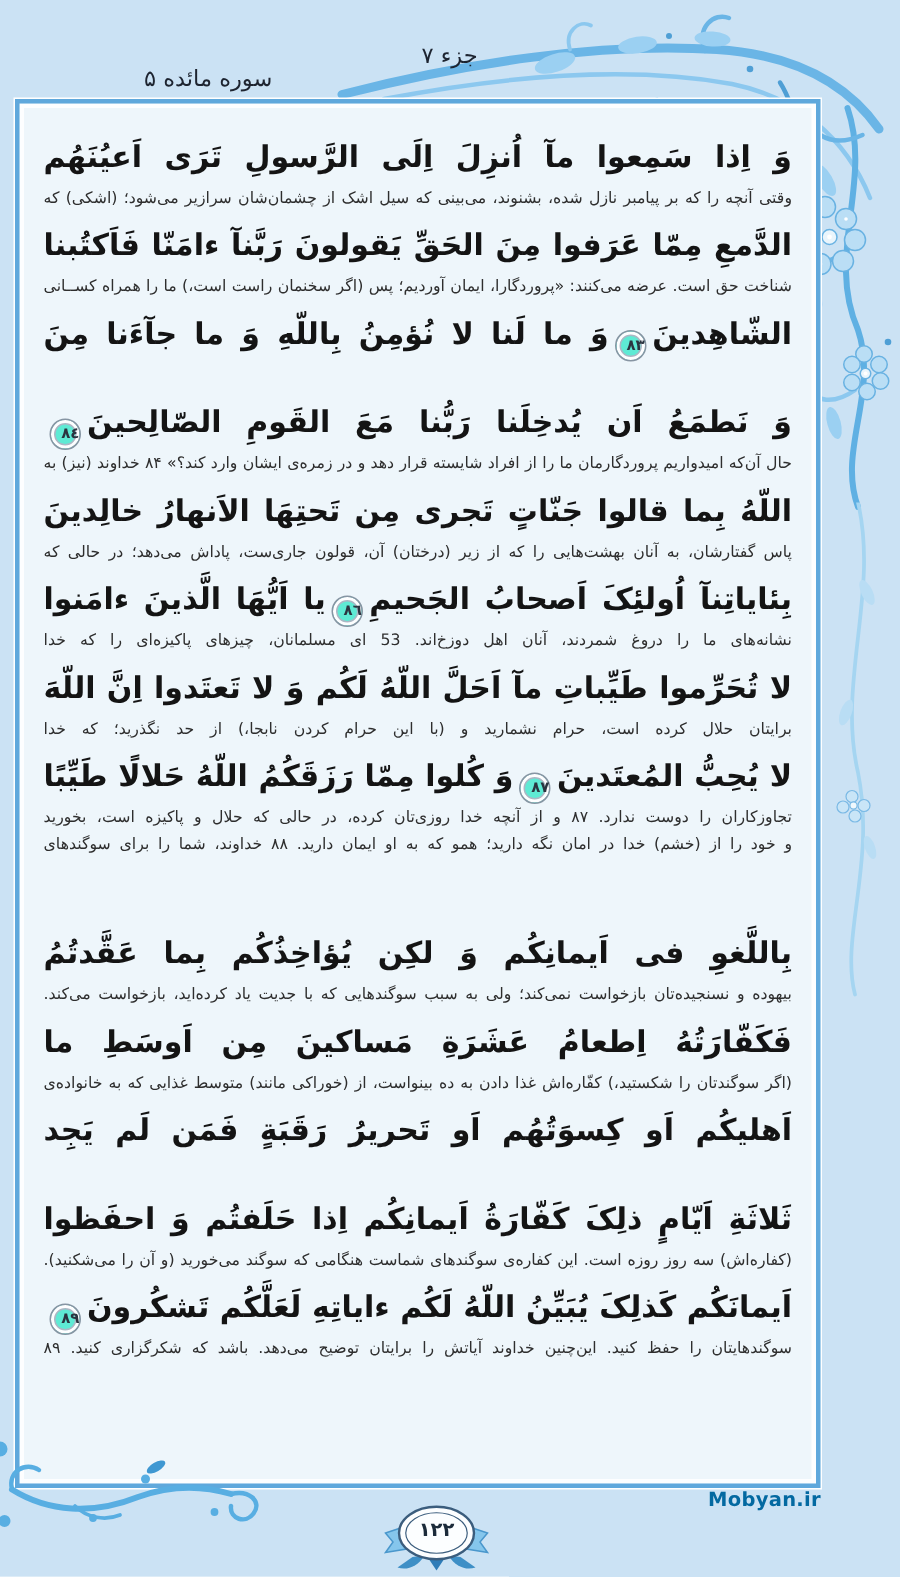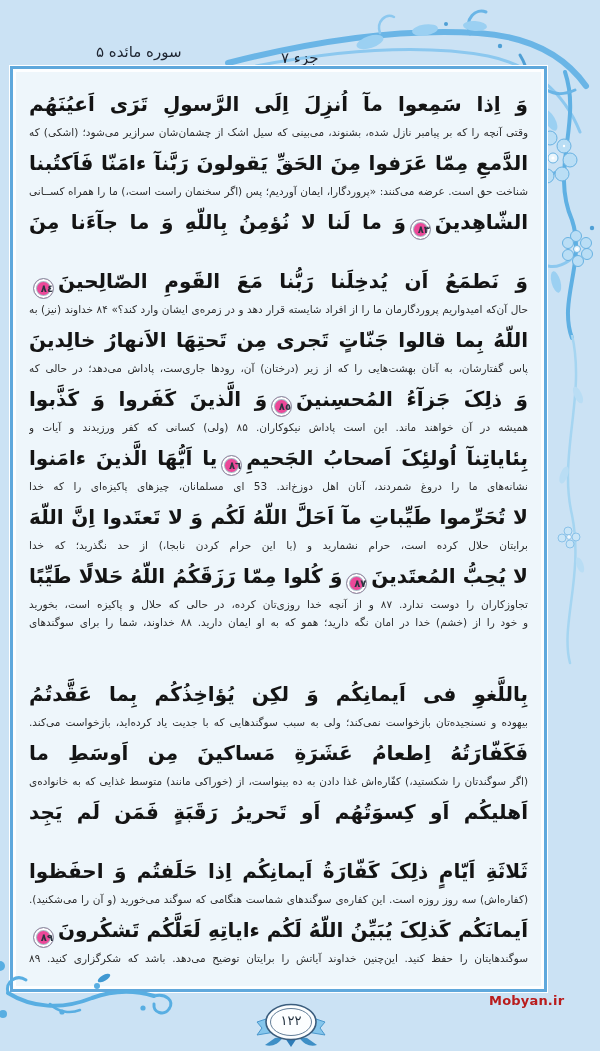--- a/index.html
+++ b/index.html
@@ -4,21 +4,21 @@
 <style>
   * { margin:0; padding:0; box-sizing:border-box; }
   html,body { width:600px; height:1051px; }
   body {
     position:relative; overflow:hidden;
     background:#cbe2f4;
     font-family:"DejaVu Sans", sans-serif;
   }
   
   .hdr { position:absolute; font-size:15px; color:#1d2430; direction:rtl; white-space:nowrap; }
-  .hdr-juz   { left:281px; top:28px;margin-top:21px; }
+  .hdr-juz   { left:281px; top:28px; }
   .hdr-surah { left:96px;  top:43px;text-align:center; }
 
   
   .frame {
     position:absolute; left:10px; top:66px; width:537px; height:926px;
     background:#eef6fb;
     border:3px solid #5fa8dc;
     box-shadow: 0 0 0 1px #ffffff, inset 0 0 0 3px #fdfeff;
   }
   .textcol {
@@ -35,41 +35,41 @@
   .fa {
     height:17px; line-height:15px; margin-top:1px; overflow:hidden;
     font-size:10.5px; color:#2e2e2e;
     text-align:justify; text-align-last:justify;
     direction:rtl;
   }
   .ayah {
     display:inline-block; width:21px; height:21px; line-height:19px;
     text-align:center; vertical-align:-4px; margin:0 4px;
     border:1px solid #8795a3; border-radius:50%;
-    background:#ec4899;
+    background:#5eead4;
     box-shadow: inset 0 0 0 2px #fdfeff, inset 0 0 0 3px #aab8c5;
     font-size:10px; font-weight:700; color:#2b3440;
   }
   .ayah:empty { display:none; }
 
   
   .orn { position:absolute; pointer-events:none; }
   .orn-tr  { right:0; top:0; width:380px; height:340px; }
   .orn-rv  { right:0; top:335px; width:60px; height:330px; }
   .orn-bl  { left:0; top:948px; width:195px; height:78px; }
 
   
   .watermark {
-    position:absolute; left:489px; top:993px;
-    font-size:13px; font-weight:700; color:#b91c1c; letter-spacing:.2px;
+    position:absolute; left:472px; top:993px;
+    font-size:13px; font-weight:700; color:#0369a1; letter-spacing:.2px;
   }
   .medallion { position:absolute; left:243px; top:998px; width:96px; height:52px; }
   .medallion .num {
     position:absolute; left:0; right:0; top:15px; text-align:center;
-    font-size:13px; font-weight:400; color:#1c2b3a;
+    font-size:13px; font-weight:700; color:#1c2b3a;
   }
 </style>
 </head>
 <body>
 
 <svg class="orn orn-tr" viewBox="0 0 380 340">
   <g fill="none" stroke-linecap="round">
     <path d="M8,63 C90,42 180,28 258,33 C304,36 342,52 366,86" stroke="#6ab5e6" stroke-width="6"></path>
     <path d="M36,66 C120,50 202,44 268,56 C312,65 344,92 360,132" stroke="#8cc8ef" stroke-width="3"></path>
     <path d="M110,67 c20,13 44,13 62,1" stroke="#6ab5e6" stroke-width="3"></path>
@@ -169,25 +169,21 @@
     </div>
     <div class="pair">
       <div class="ar"><span>الشّاهِدینَ</span><span class="ayah">٨٣</span><span>وَ ما لَنا لا نُؤمِنُ بِاللّهِ وَ ما جآءَنا مِنَ الحَقِّ</span></div>
     </div>
     <div class="pair">
       <div class="ar"><span>وَ نَطمَعُ اَن یُدخِلَنا رَبُّنا مَعَ القَومِ الصّالِحینَ</span><span class="ayah">٨٤</span></div>
       <div class="fa">حال آن‌که امیدواریم پروردگارمان ما را از افراد شایسته قرار دهد و در زمره‌ی ایشان وارد کند؟» ۸۴ خداوند (نیز) به</div>
     </div>
     <div class="pair">
       <div class="ar"><span>اللّهُ بِما قالوا جَنّاتٍ تَجری مِن تَحتِهَا الاَنهارُ خالِدینَ فیها</span><span></span></div>
-      <div class="fa">پاس گفتارشان، به آنان بهشت‌هایی را که از زیر (درختان) آن، رودها جاری‌ست، پاداش می‌دهد؛ در حالی که</div>
-    </div>
-    <div class="pair">
-      <div class="ar"><span>وَ ذلِکَ جَزآءُ المُحسِنینَ</span><span class="ayah">٨٥</span><span>وَ الَّذینَ کَفَروا وَ کَذَّبوا</span></div>
-      <div class="fa">همیشه در آن خواهند ماند. این است پاداش نیکوکاران. ۸۵ (ولی) کسانی که کفر ورزیدند و آیات و</div>
+      <div class="fa">پاس گفتارشان، به آنان بهشت‌هایی را که از زیر (درختان) آن، قولون جاری‌ست، پاداش می‌دهد؛ در حالی که</div>
     </div>
     <div class="pair">
       <div class="ar"><span>بِئایاتِنآ اُولئِکَ اَصحابُ الجَحیمِ</span><span class="ayah">٨٦</span><span>یا اَیُّهَا الَّذینَ ءامَنوا</span></div>
       <div class="fa">نشانه‌های ما را دروغ شمردند، آنان اهل دوزخ‌اند. 53 ای مسلمانان، چیزهای پاکیزه‌ای را که خدا</div>
     </div>
     <div class="pair">
       <div class="ar"><span>لا تُحَرِّموا طَیِّباتِ مآ اَحَلَّ اللّهُ لَکُم وَ لا تَعتَدوا اِنَّ اللّهَ</span><span></span></div>
       <div class="fa">برایتان حلال کرده است، حرام نشمارید و (با این حرام کردن نابجا،) از حد نگذرید؛ که خدا</div>
     </div>
     <div class="pair">

